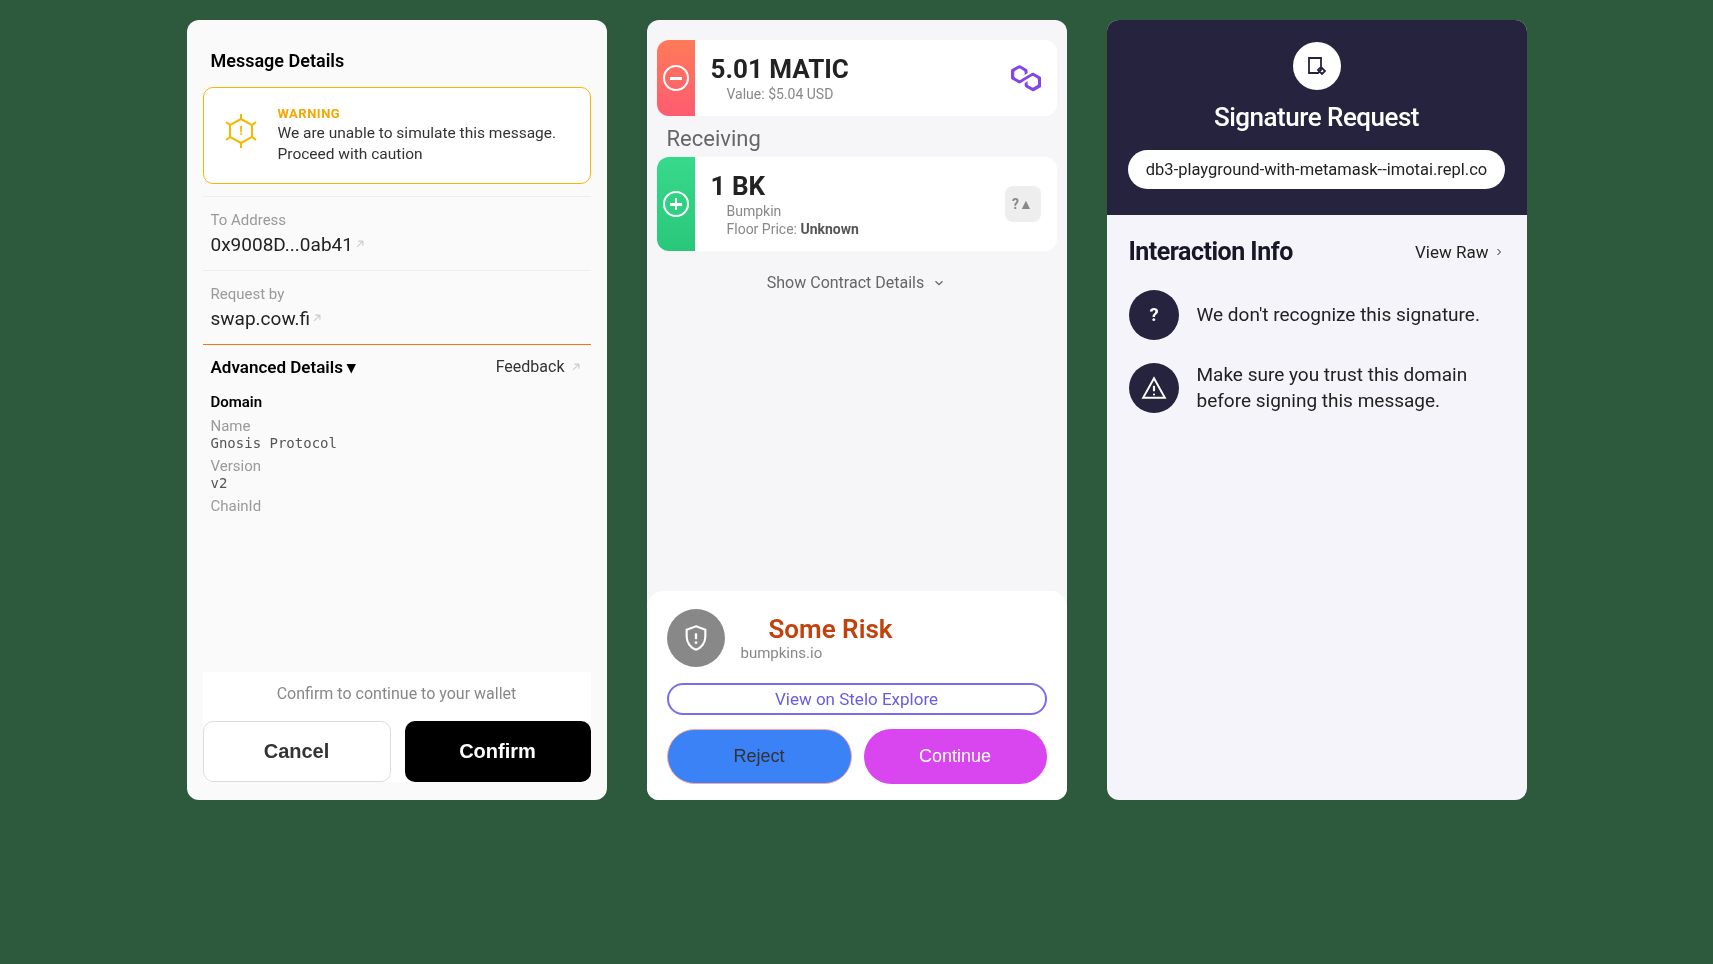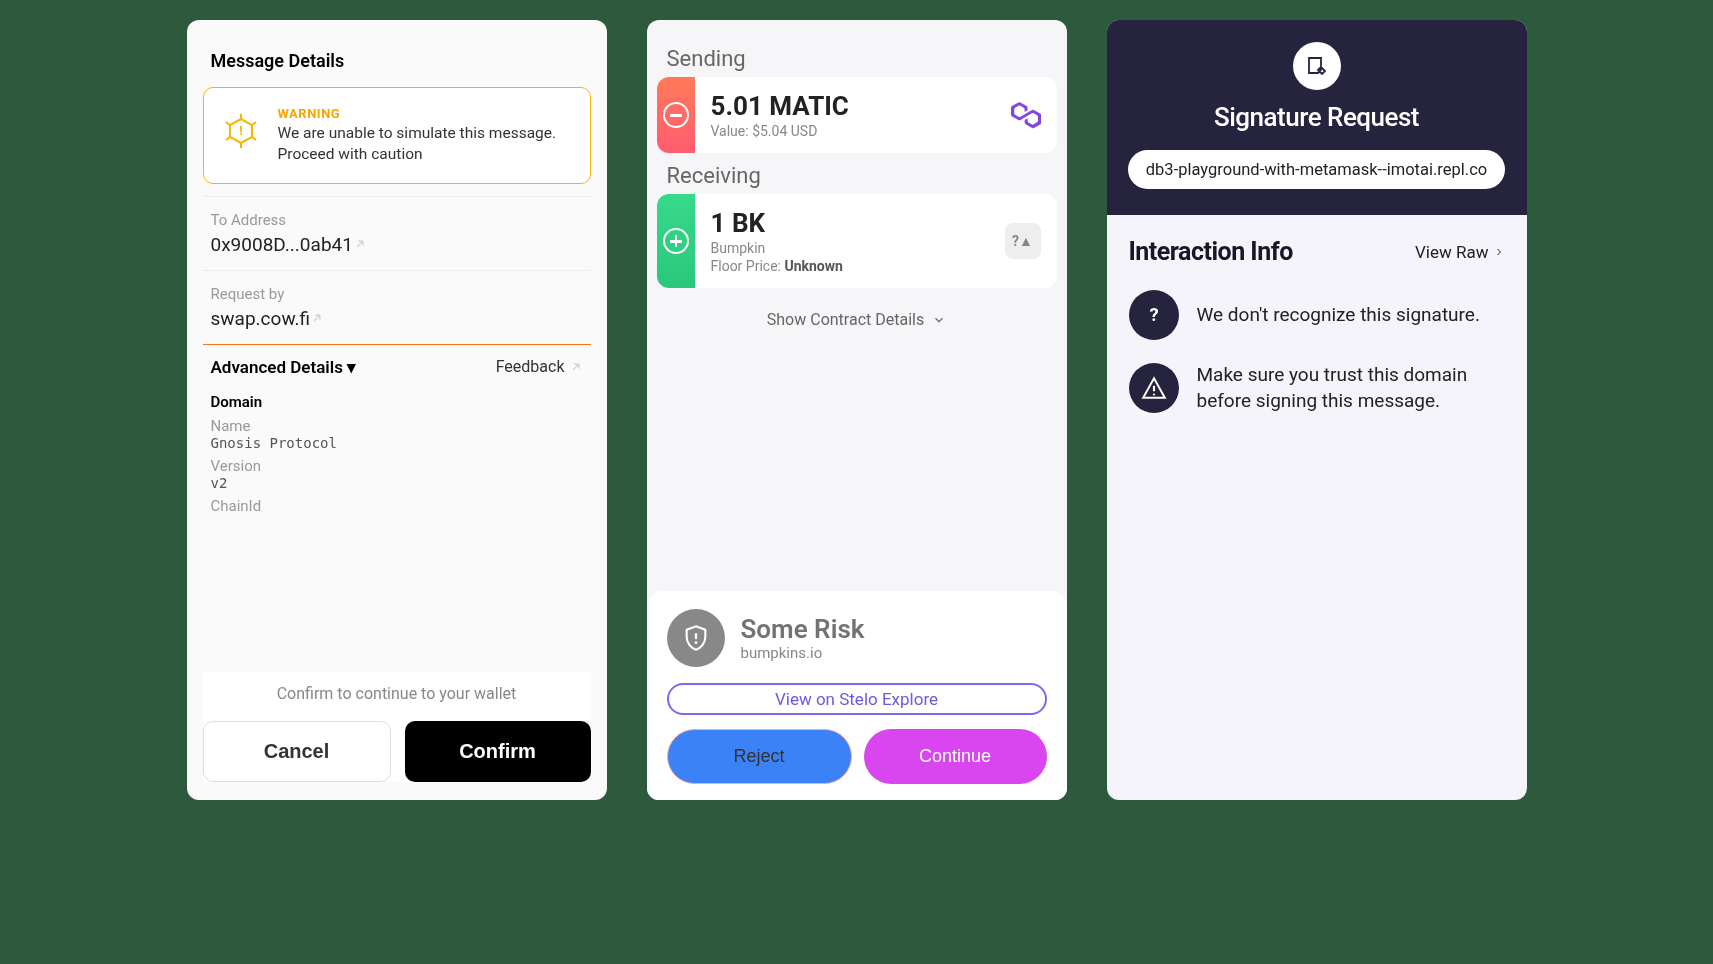--- a/index.html
+++ b/index.html
@@ -74,29 +74,29 @@
 .asset-side { width: 38px; display: flex; align-items: center; justify-content: center; }
 .side-send { background: linear-gradient(180deg, #ff7a59, #ff5c70); }
 .side-recv { background: linear-gradient(180deg, #37d98a, #2ac77a); }
 .side-icon { width: 26px; height: 26px; border: 2.5px solid #fff; border-radius: 50%; position: relative; }
 .side-icon::before, .side-icon::after { content:""; position:absolute; background:#fff; }
 .minus::before { width: 12px; height: 2.5px; top: 10px; left: 5px; }
 .plus::before { width: 12px; height: 2.5px; top: 10px; left: 5px; }
 .plus::after { width: 2.5px; height: 12px; top: 5px; left: 10px; }
 .asset-body { flex: 1; padding: 14px 16px; display: flex; align-items: center; justify-content: space-between; }
 .asset-main-title { font-size: 26px; font-weight: 700; color: #222; }
-.asset-sub { color: #888; font-size: 14px; margin-top: 2px; }
+.asset-sub { color: #888; font-size: 14px; margin-top: 2px; margin-left: 16px; }
 .asset-sub b { color: #555; }
 .poly-icon { width: 30px; height: 30px; }
 .unk-icon { width: 36px; height: 36px; background: #eee; border-radius: 8px; display:flex; align-items:center; justify-content:center; color:#888; font-size:14px; font-weight:700; }
 .show-details { text-align: center; color: #666; font-size: 16px; margin: 22px 0; display: flex; align-items: center; justify-content: center; gap: 8px; }
 .bottom2 { position:absolute; bottom:0; left:0; right:0; background:#fff; border-top-left-radius:16px; border-top-right-radius:16px; padding: 18px 20px 16px; }
 .risk-row { display:flex; gap:16px; align-items:center; margin-bottom:16px; }
 .risk-circle { width:58px; height:58px; border-radius:50%; background:#888; display:flex; align-items:center; justify-content:center; }
-.risk-title { font-size:26px; font-weight:600; color:#737373; }
+.risk-title { font-size:26px; font-weight:600; color:#c2410c;margin-left:28px; }
 .risk-sub { color:#888; font-size:15px; }
 .explore-btn { border:2px solid #7a6cf0; color:#6a5ce0; background:#fff; border-radius:24px; padding:4px 0; text-align:center; font-size:17px; margin-bottom:14px; cursor:pointer; }
 .btn-row2 { display:flex; gap:12px; }
 .btn2 { flex:1; padding:16px 0; border-radius:28px; font-size:18px; font-weight:500; text-align:center; cursor:pointer; border:none; }
 .reject2 { background:#3b82f6; border:1px solid #fca5a5; color:#333; }
 .continue2 { background:#d946ef; color:#fff; }
 
 
 .p3 { background:#f5f4fa; height:780px; }
 .p3-head { background:#25233d; padding: 22px 16px 26px; text-align:center; }
@@ -181,21 +181,20 @@
     <div class="confirm-hint">Confirm to continue to your wallet</div>
     <div class="btn-row">
       <button class="btn btn-cancel">Cancel</button>
       <button class="btn btn-confirm">Confirm</button>
     </div>
   </div>
 </div>
 
 <div class="panel p2">
   <div class="p2-inner">
-    <div class="sec-label">Sending</div>
     <div class="asset-card">
       <div class="asset-side side-send">
           <div class="side-icon minus"></div>
         </div>
       <div class="asset-body">
         <div>
           <div class="asset-main-title">5.01 MATIC</div>
           <div class="asset-sub"><span>Value: </span><span>$5.04 USD</span></div>
         </div>
         <svg class="poly-icon" viewBox="0 0 38 33">

